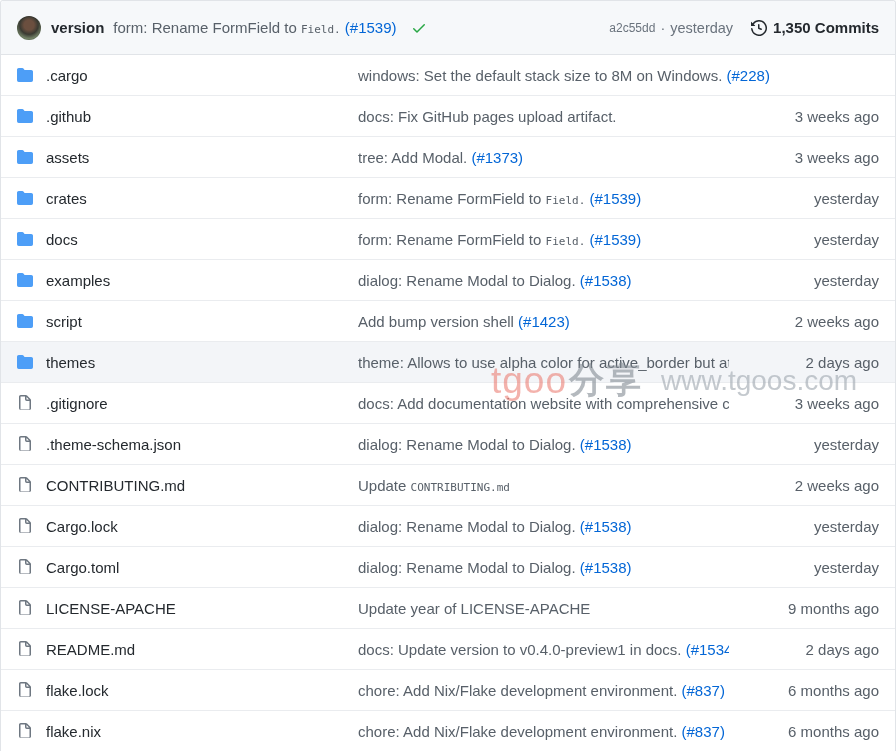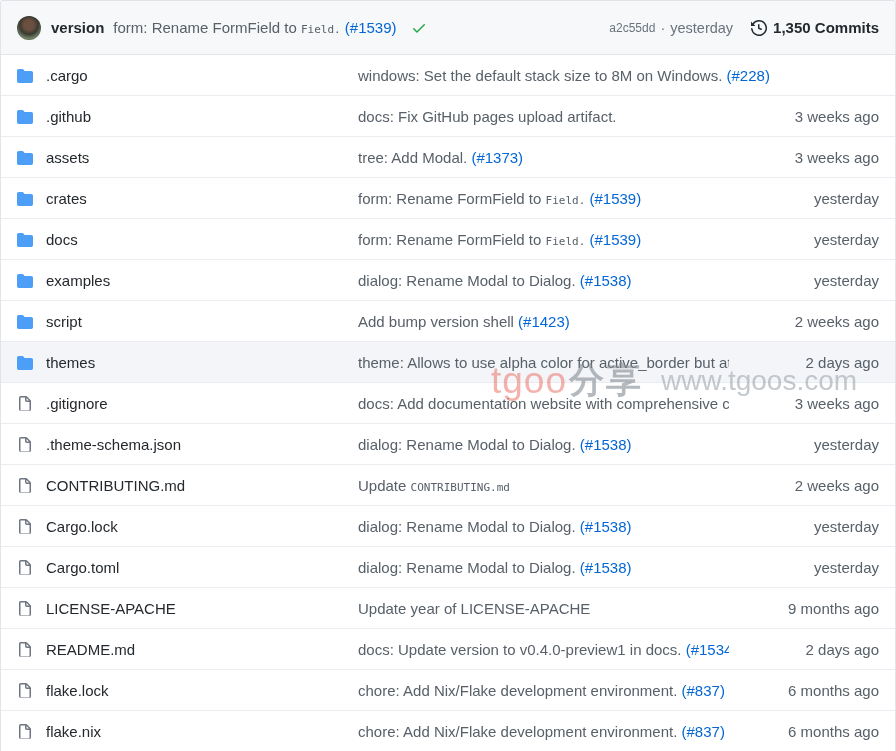--- a/index.html
+++ b/index.html
@@ -26,21 +26,21 @@
   .check-wrap{margin-left:14px;display:flex;align-items:center;}
   .head-right{margin-left:auto;display:flex;align-items:center;}
   .sha{color:#6a737d;font-size:12px;}
   .dot{color:#6a737d;margin:0 5px;font-size:14.5px;}
   .commit-time{color:#6a737d;font-size:14.5px;}
   .commits-link{display:flex;align-items:center;margin-left:18px;color:#24292e;font-weight:700;}
   .commits-link .hist{display:flex;margin-right:6px;}
   
   .row{display:flex;align-items:center;height:40px;border-bottom:1px solid #eaecef;background:#fff;}
   .row.hovered{background:#f3f5f8;}
-  .cell-name{width:357px;flex:none;display:flex;align-items:flex-end;padding-left:16px;gap:13px;box-sizing:border-box;overflow:hidden;}
+  .cell-name{width:357px;flex:none;display:flex;align-items:center;padding-left:16px;gap:13px;box-sizing:border-box;overflow:hidden;}
   .ficon{display:flex;width:16px;flex:none;}
   .fname{color:#24292e;white-space:nowrap;}
   .cell-msg{flex:1;color:#586069;white-space:nowrap;overflow:hidden;}
   .cell-msg .msg-text{color:#586069;}
   .cell-time{width:150px;flex:none;text-align:right;padding-right:16px;color:#586069;box-sizing:content-box;white-space:nowrap;}
   
   .watermark{
     position:absolute;left:491px;top:357px;display:flex;align-items:center;
     pointer-events:none;white-space:nowrap;z-index:5;
   }

